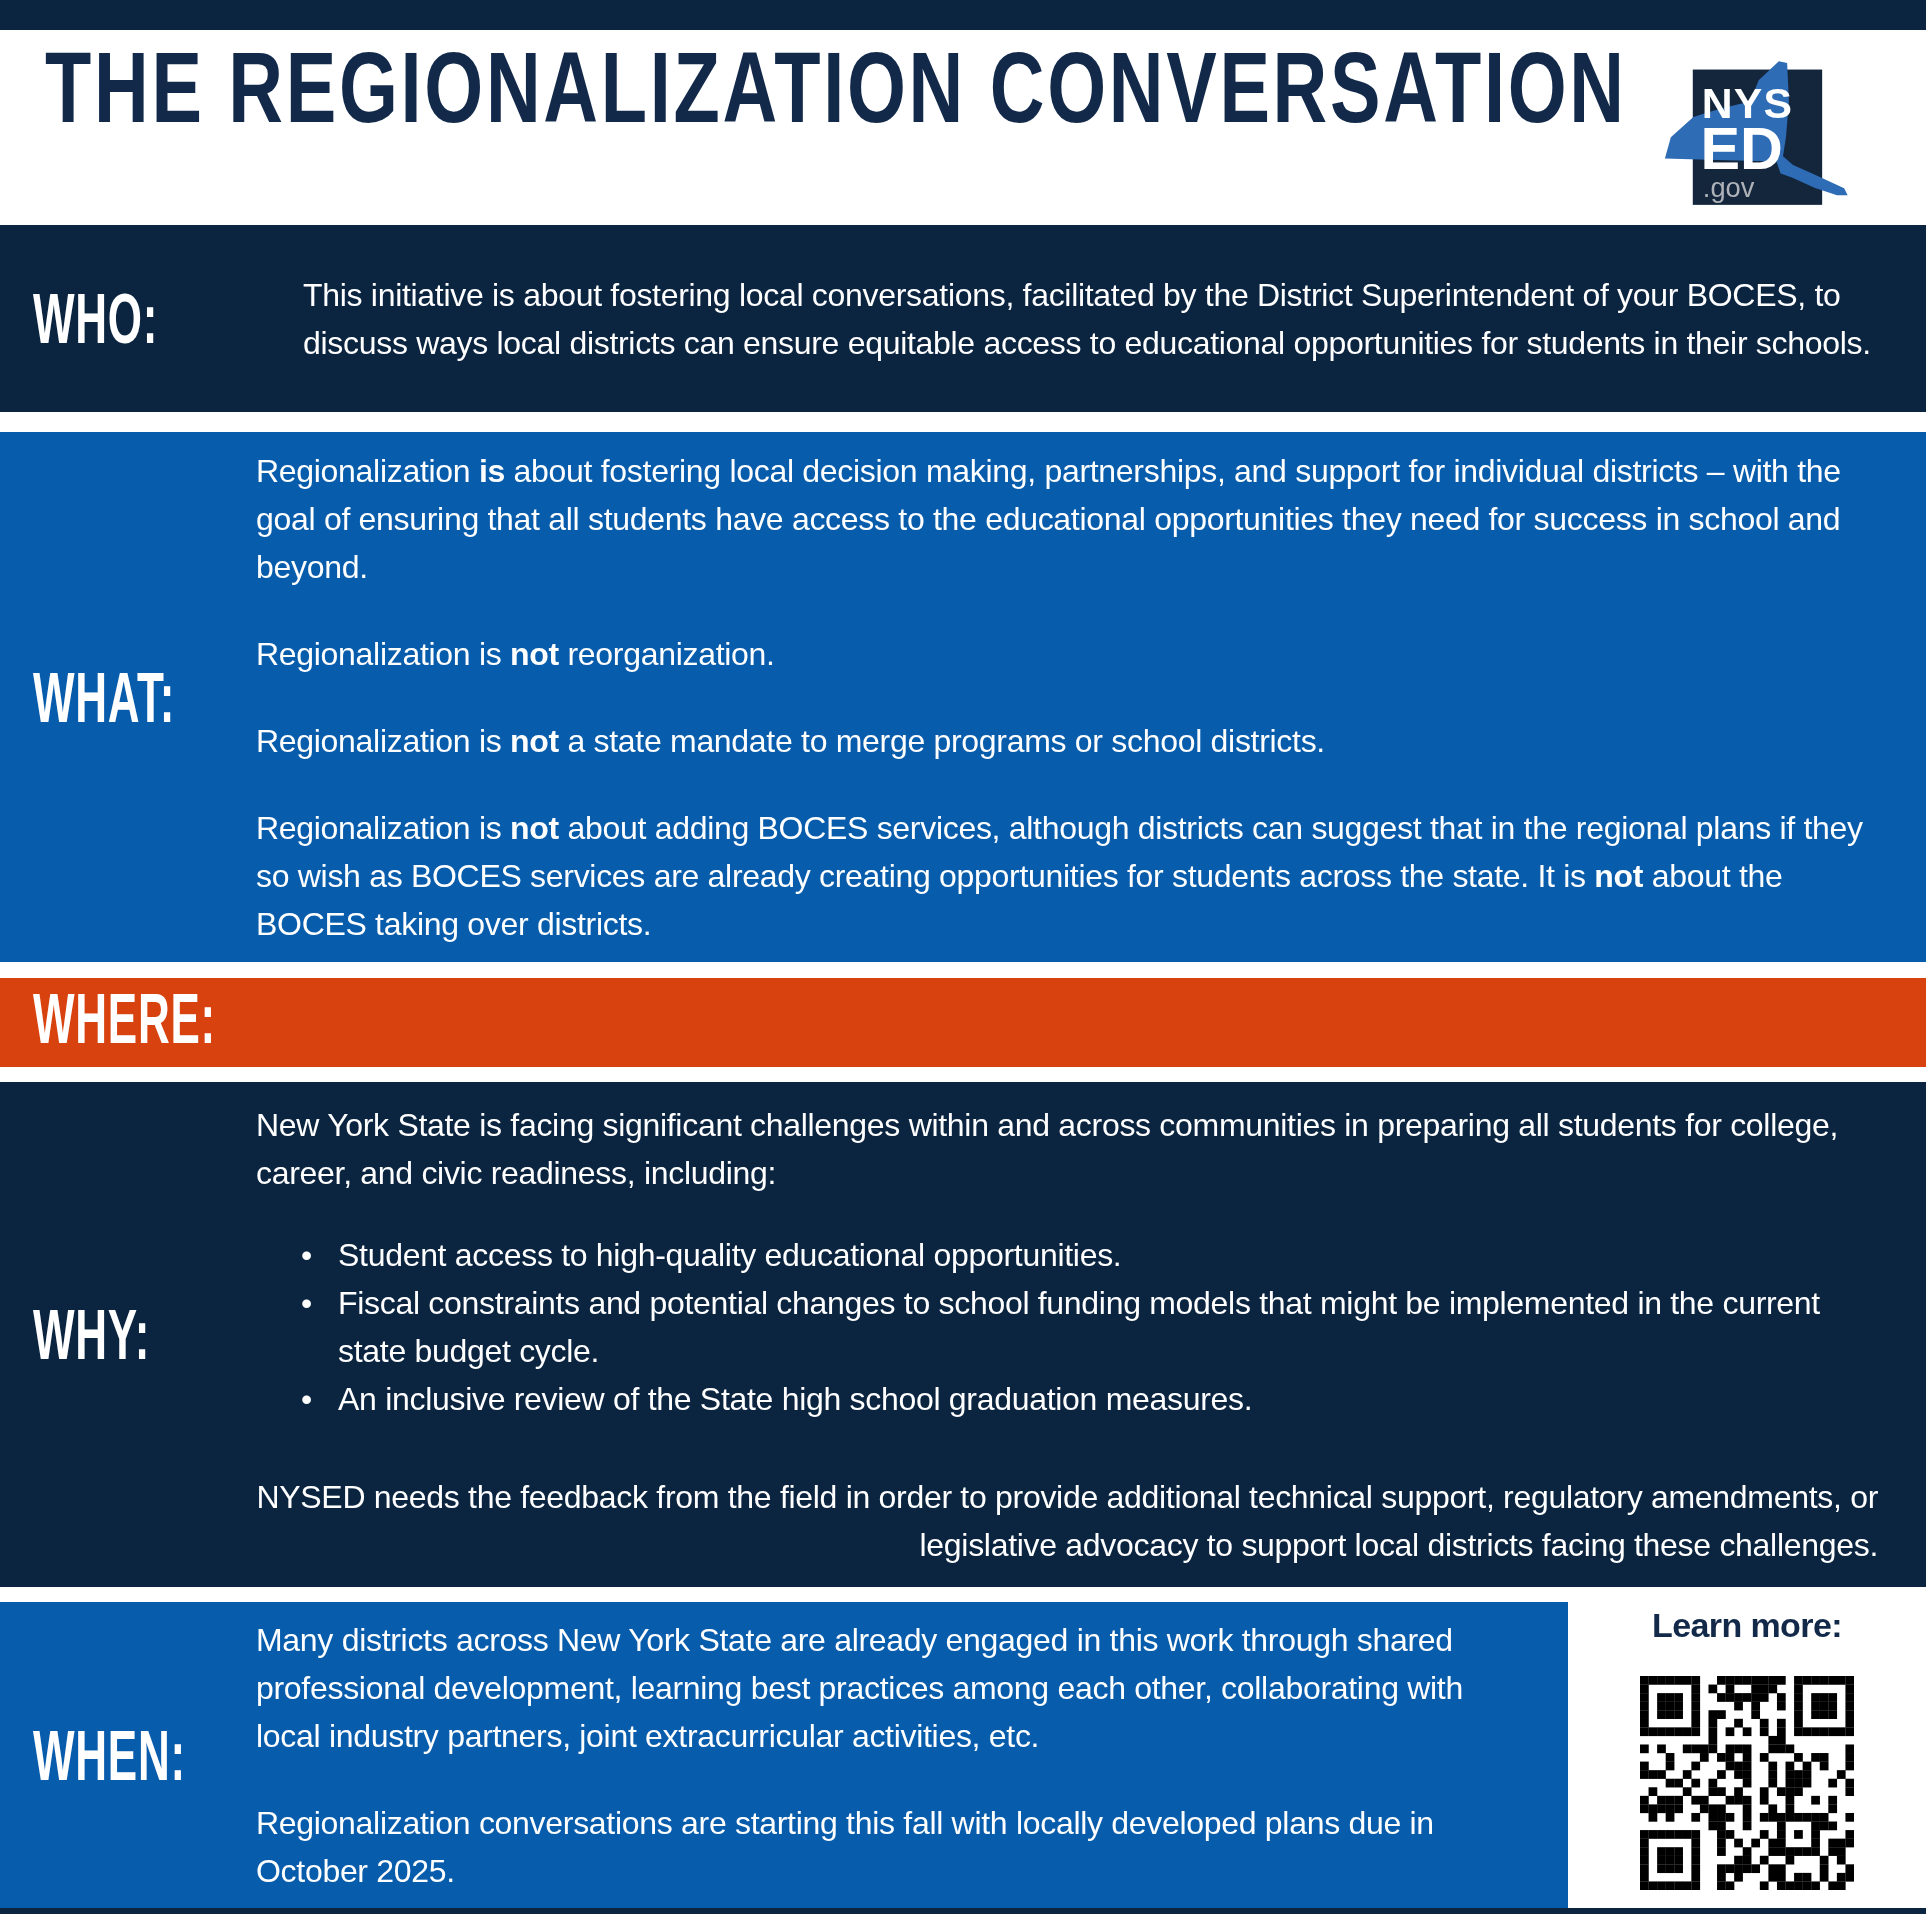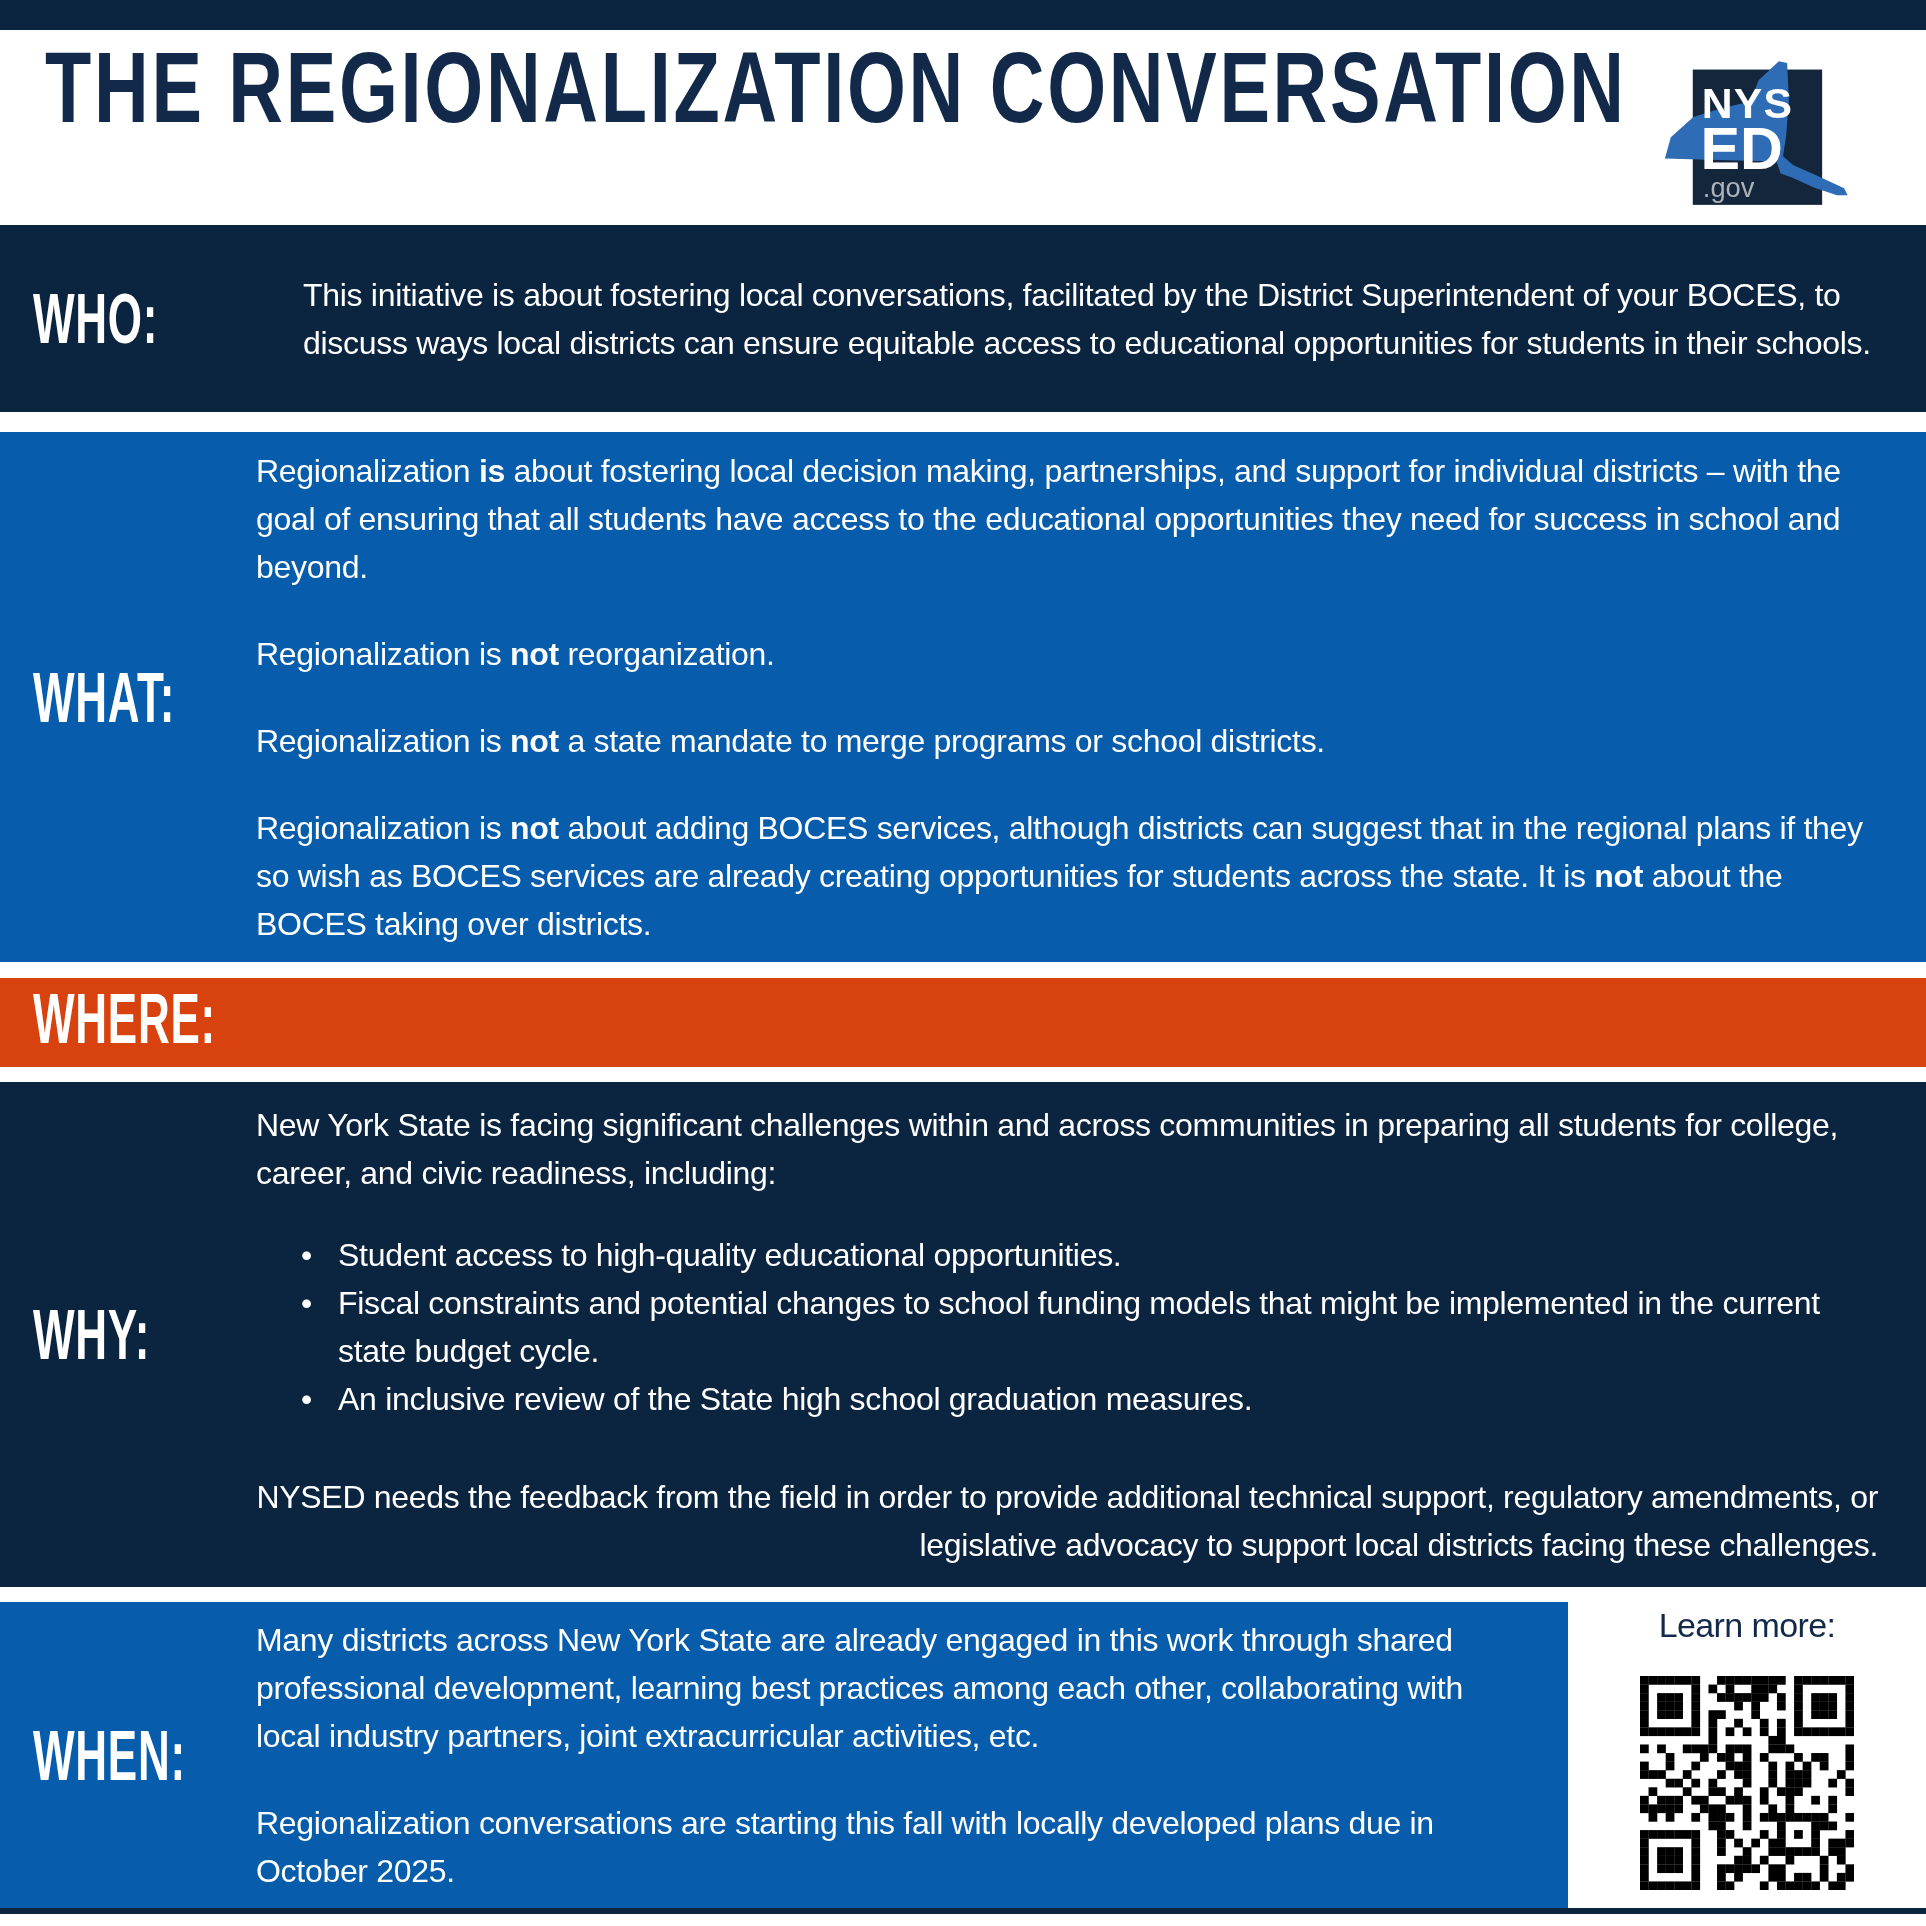--- a/index.html
+++ b/index.html
@@ -37,21 +37,21 @@
   .para + .para{margin-top:39px;}
   .para b{font-weight:bold;}
 
   .bullets{margin-top:34px; padding-left:45px;}
   .bullet-row{display:flex; font-size:32px; line-height:1.5; letter-spacing:-0.3px;}
   .bullet-dot{width:37px; flex:none;}
   .outro{margin-top:50px;text-align:right;}
 
   .when .content{}
   .when-right{width:358px; flex:none; background:#fff; display:flex; flex-direction:column; align-items:center; padding-top:3.6px;}
-  .learn-more{font-size:34px; font-weight:normal; color:var(--title-navy); letter-spacing:-0.6px;}
+  .learn-more{font-size:34px; font-weight:bold; color:var(--title-navy); letter-spacing:-0.6px;}
   .qr-box{margin-top:31px; width:214px; height:214px; background:#fff;}
 </style>
 </head>
 <body>
 
 <div class="canvas">
 
   <div class="topbar"></div>
 
   <div class="header">

